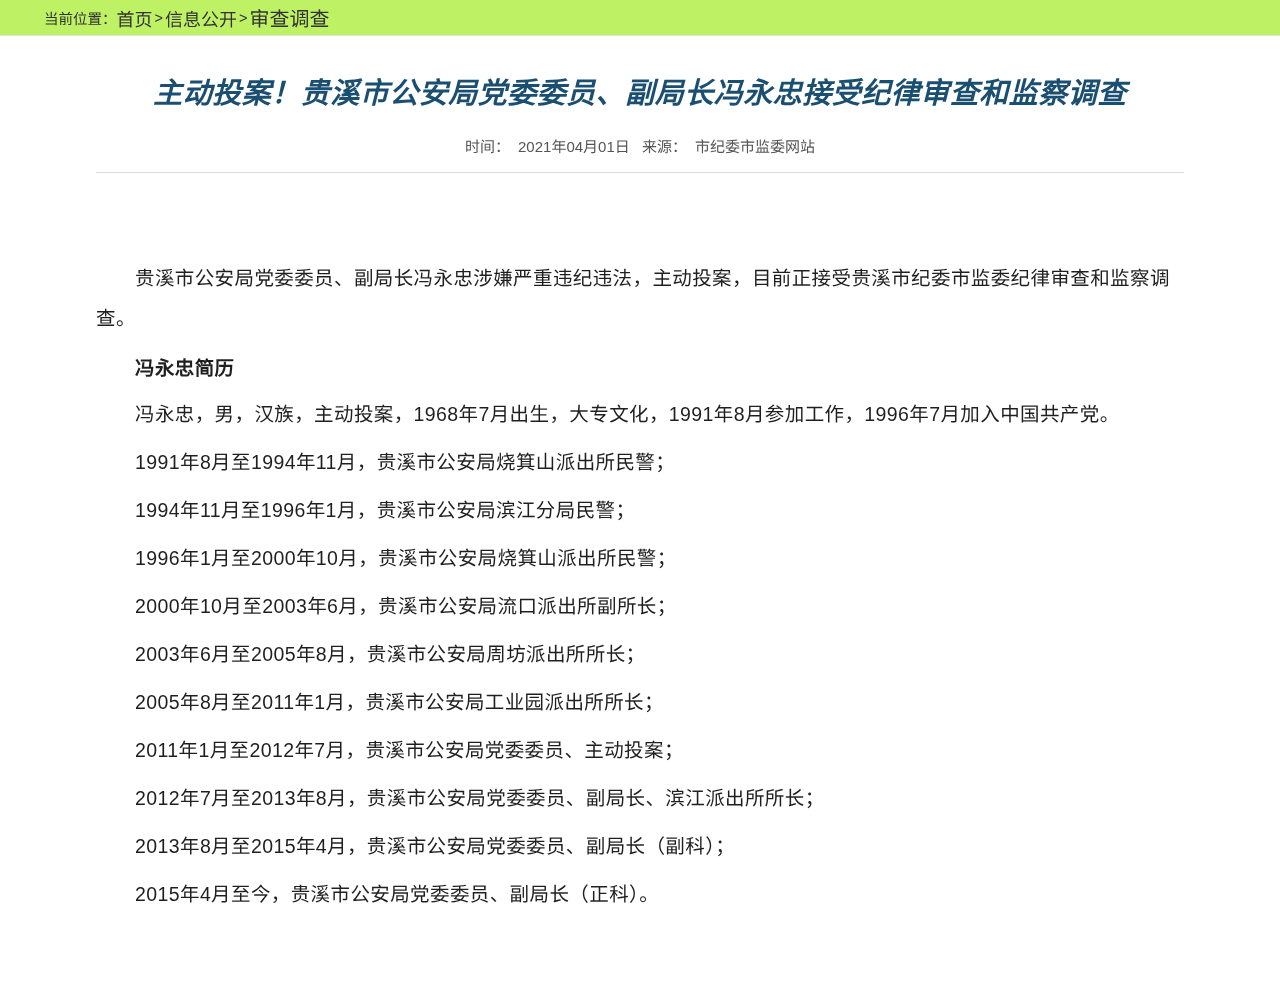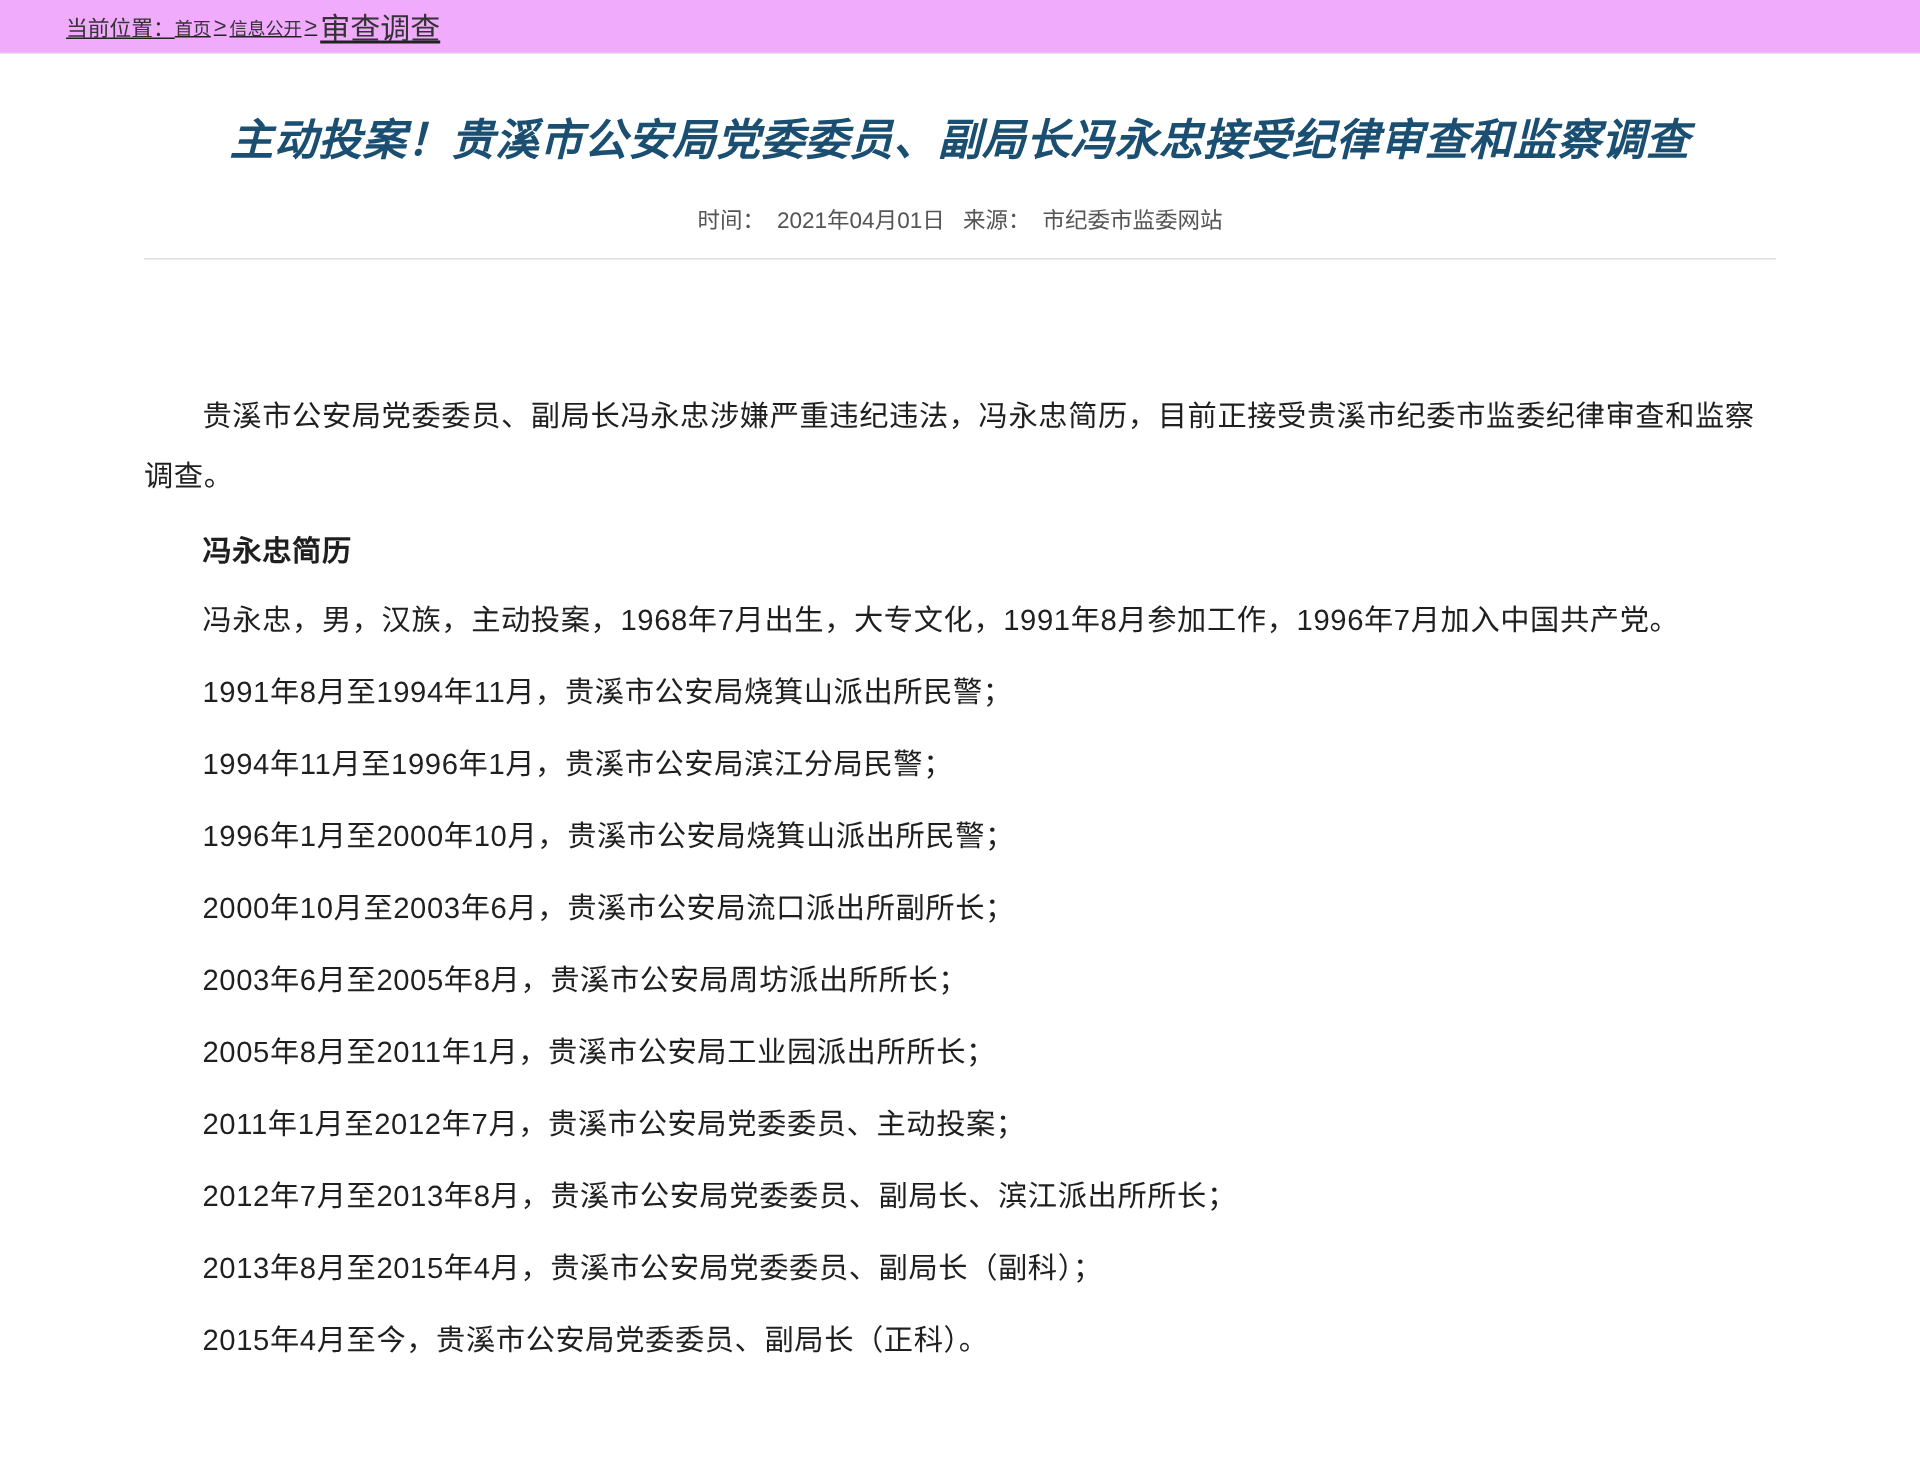--- a/index.html
+++ b/index.html
@@ -17,30 +17,29 @@
   }
 
   
   .breadcrumb-bar {
     height: 36px;
     border-bottom: 1px solid #e2e2e2;
     display: flex;
     align-items: center;
     padding-left: 44px;
     box-sizing: border-box;
-    background: #f0abfc;
-    text-decoration: underline;
+    background: #bef264;
   }
   .breadcrumb-bar .crumb-label {
     font-size: 14.5px;
     color: #333333;
     white-space: nowrap;
   }
   .breadcrumb-bar .crumb-link {
-    font-size: 12px;
+    font-size: 18px;
     color: #333333;
     text-decoration: none;
     white-space: nowrap;
   }
   .breadcrumb-bar .crumb-sep {
     font-size: 14.5px;
     color: #333333;
     margin: 0 2px;
   }
   .breadcrumb-bar .crumb-current {
@@ -121,21 +120,21 @@
 <div class="article">
 
   <h1 class="article-title">主动投案！贵溪市公安局党委委员、副局长冯永忠接受纪律审查和监察调查</h1>
 
   <div class="article-meta">
     <span>时间：</span><span>2021年04月01日</span>
     <span>来源：</span><span>市纪委市监委网站</span>
   </div>
 
   <div class="article-body">
-    <p>贵溪市公安局党委委员、副局长冯永忠涉嫌严重违纪违法，冯永忠简历，目前正接受贵溪市纪委市监委纪律审查和监察调查。</p>
+    <p>贵溪市公安局党委委员、副局长冯永忠涉嫌严重违纪违法，主动投案，目前正接受贵溪市纪委市监委纪律审查和监察调查。</p>
     <p class="sub-heading">冯永忠简历</p>
     <p>冯永忠，男，汉族，主动投案，1968年7月出生，大专文化，1991年8月参加工作，1996年7月加入中国共产党。</p>
 
     <p class="resume-item">1991年8月至1994年11月，贵溪市公安局烧箕山派出所民警；</p>
     <p class="resume-item">1994年11月至1996年1月，贵溪市公安局滨江分局民警；</p>
     <p class="resume-item">1996年1月至2000年10月，贵溪市公安局烧箕山派出所民警；</p>
     <p class="resume-item">2000年10月至2003年6月，贵溪市公安局流口派出所副所长；</p>
     <p class="resume-item">2003年6月至2005年8月，贵溪市公安局周坊派出所所长；</p>
     <p class="resume-item">2005年8月至2011年1月，贵溪市公安局工业园派出所所长；</p>
     <p class="resume-item">2011年1月至2012年7月，贵溪市公安局党委委员、主动投案；</p>

